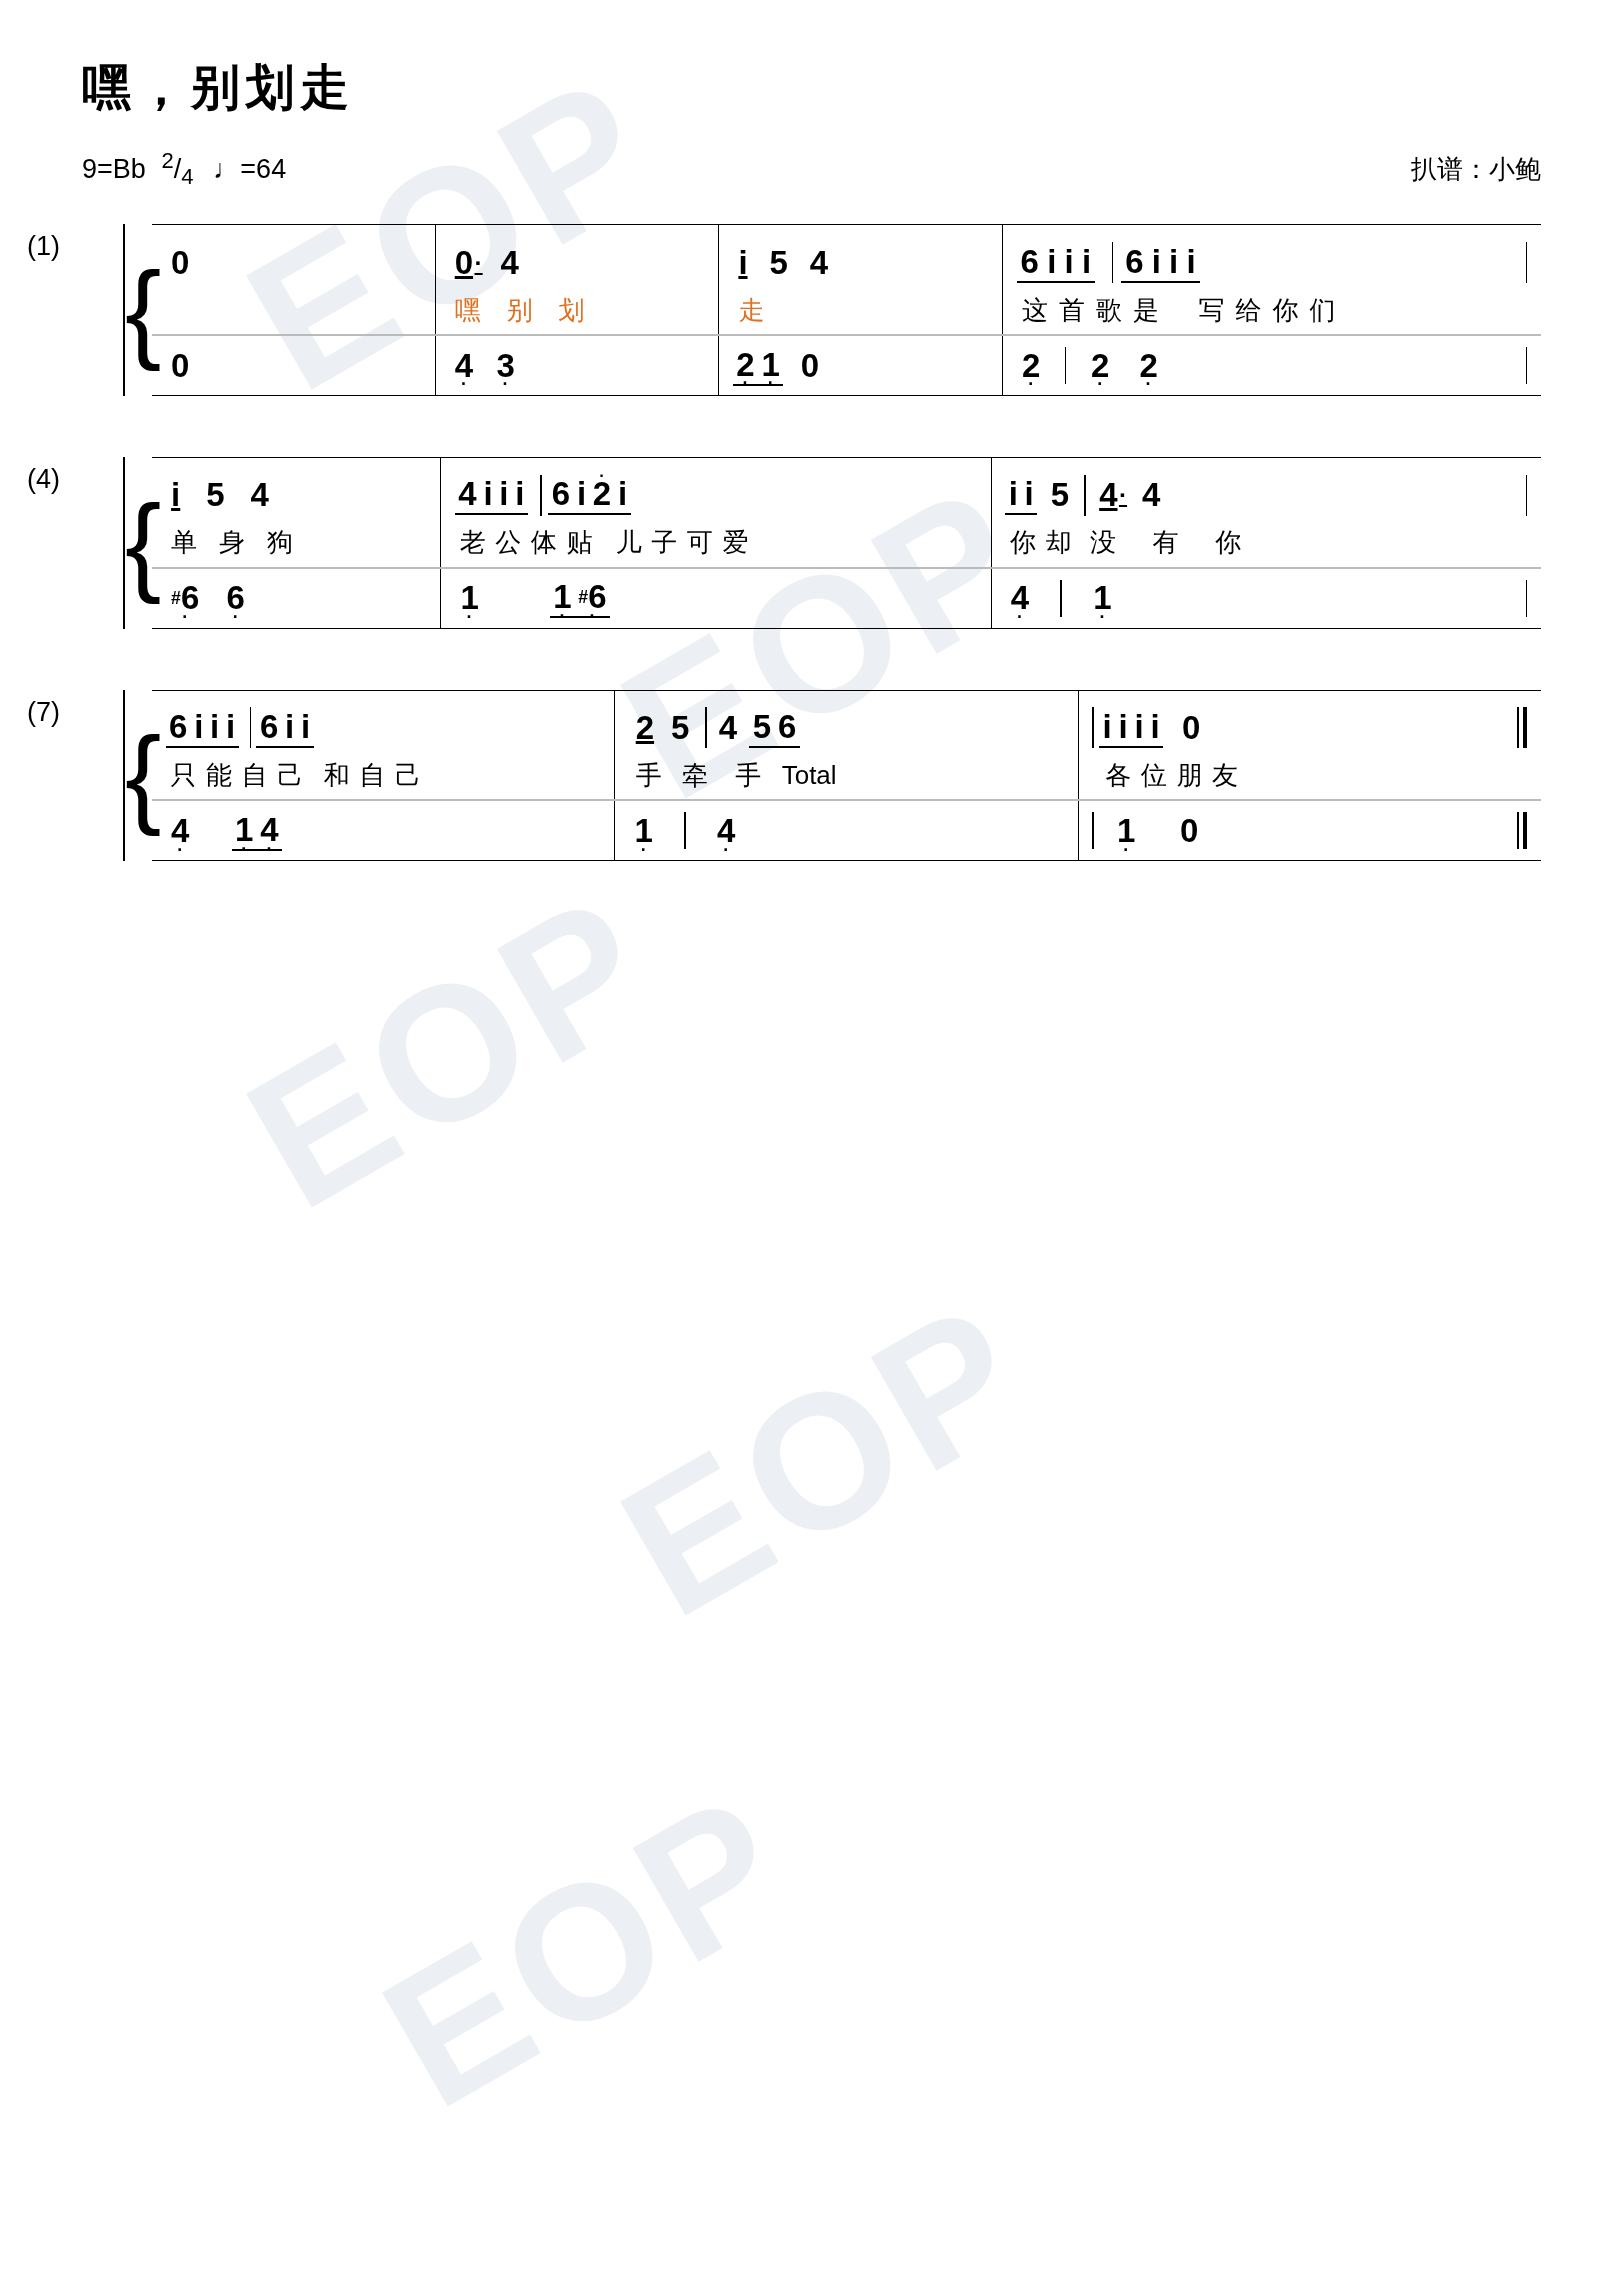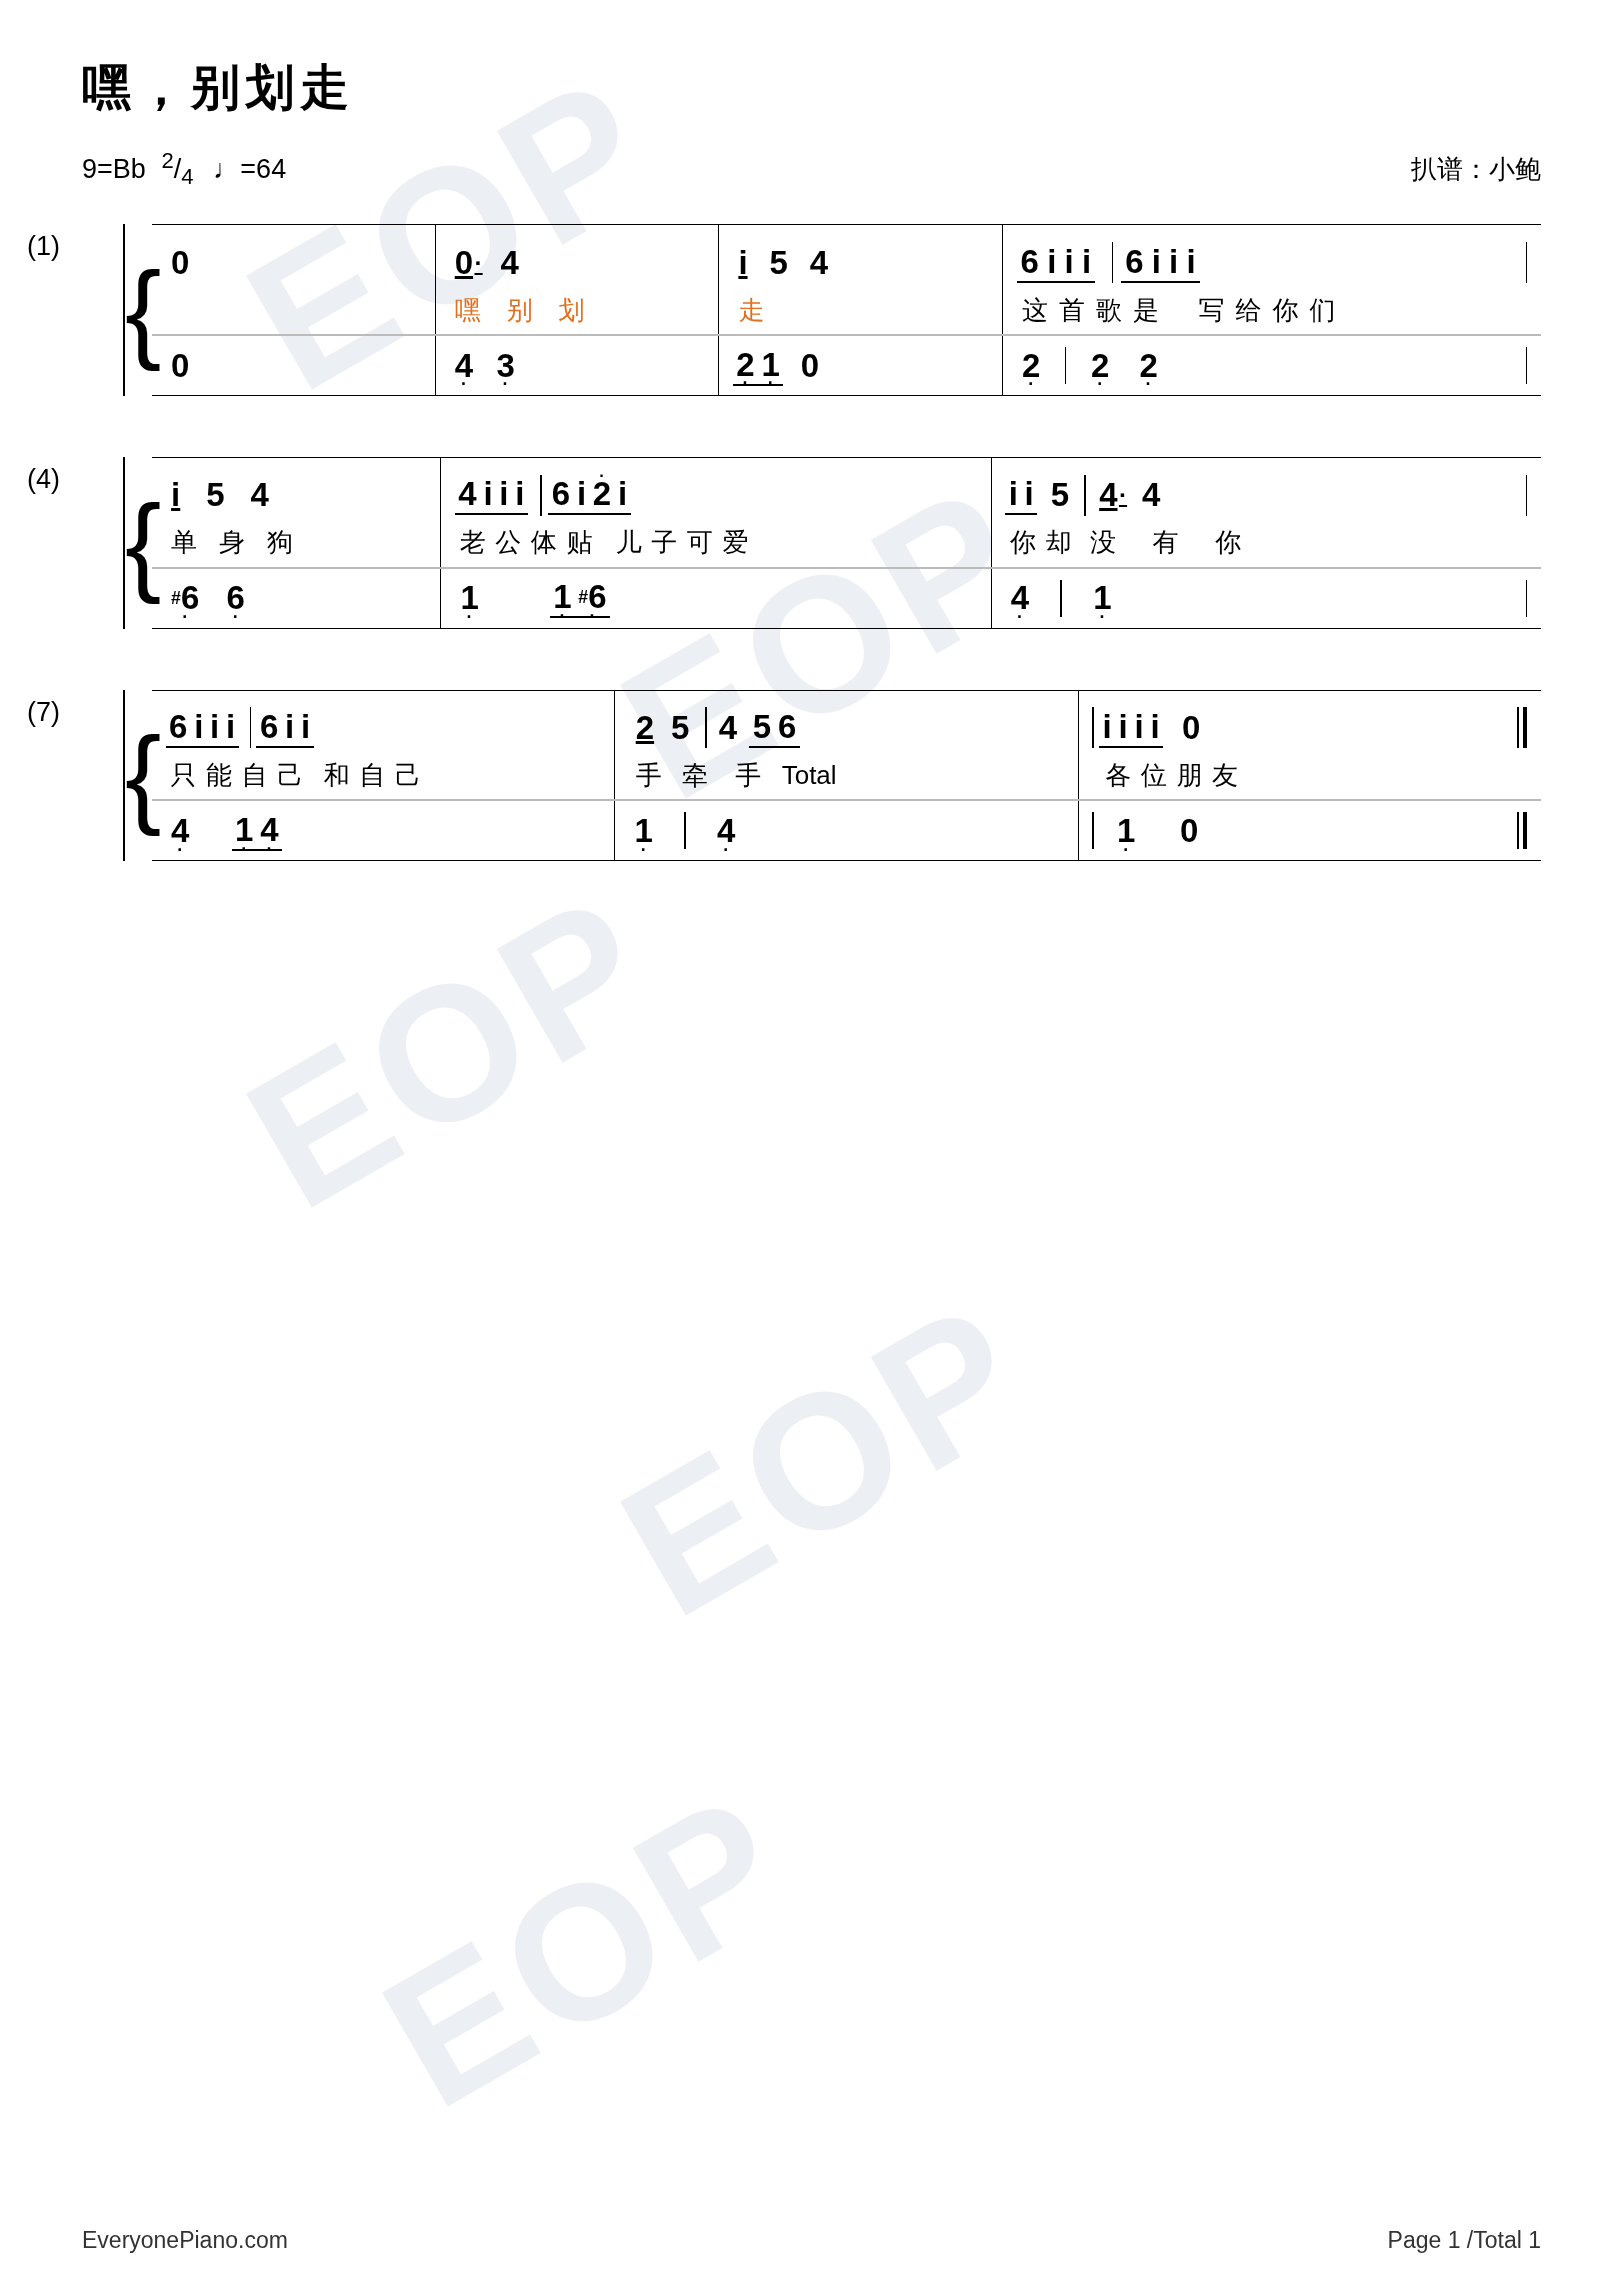--- a/index.html
+++ b/index.html
@@ -523,18 +523,14 @@
             <span style="display:inline-flex;gap:3.4px;margin-left:auto;align-items:stretch;">
               <span style="width:2px;height:37px;background:black;display:inline-block;"></span>
               <span style="width:4.8px;height:37px;background:black;display:inline-block;"></span>
             </span>
           </div>
         </div>
       </div>
     </div>
   </div>
 
-  <div class="footer">
-    <span>EveryonePiano.com</span>
-    <span>Page 1 /Total 1</span>
-  </div>
 </div>
 
 
 </body></html>

